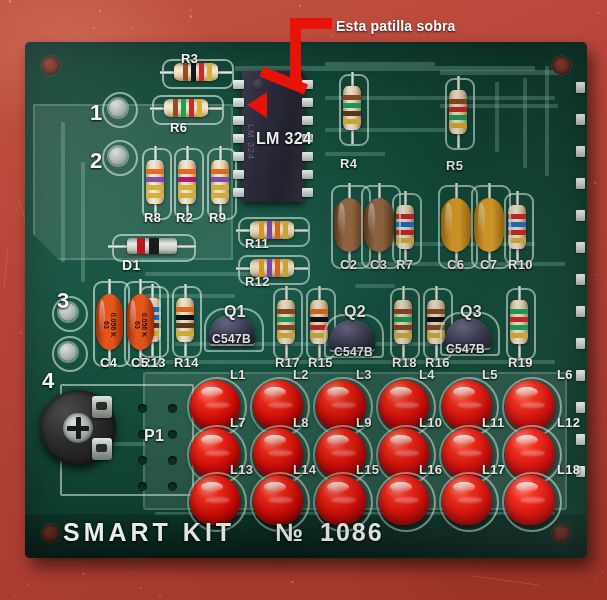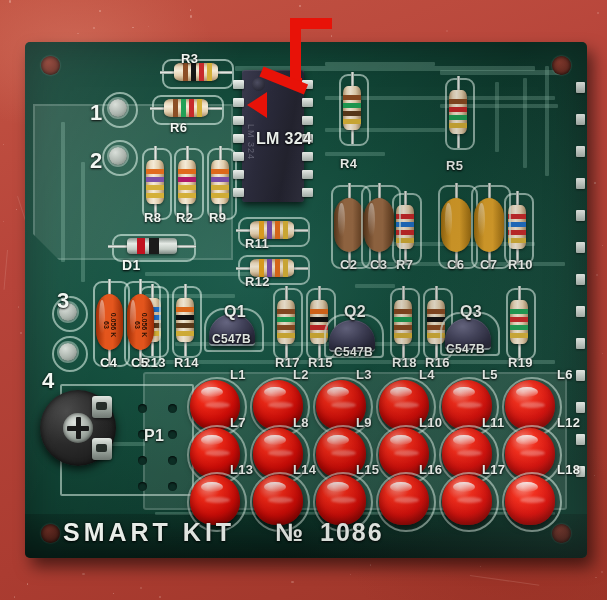--- a/index.html
+++ b/index.html
@@ -741,14 +741,15 @@
     <div class="pcb-sheen"></div>
   </div>
 
   <div id="arrow">
       <div class="arrow-seg" style="left: 290px; top: 18px; width: 42px; height: 11px; background: rgb(232, 18, 8);"></div>
       <div class="arrow-seg" style="left: 290px; top: 18px; width: 11px; height: 70px; background: rgb(232, 18, 8);"></div>
       <div class="arrow-seg" style="left: 290px; top: 78px; width: 12px; height: 11px; background: rgb(232, 18, 8);"></div>
       <div class="arrow-seg" style="left: 258px; top: 84px; width: 48px; height: 11px; background: rgb(232, 18, 8); transform: rotate(22deg); transform-origin: 100% 50%;"></div>
       <div class="arrow-head" style="left: 247px; top: 92px; border-top: 13px solid transparent; border-bottom: 13px solid transparent; border-right: 20px solid rgb(232, 18, 8);"></div>
     </div>
+  <div class="anno-text" style="left:336px;top:18px;">Esta patilla sobra</div>
 
 </div>
 
 </body></html>

